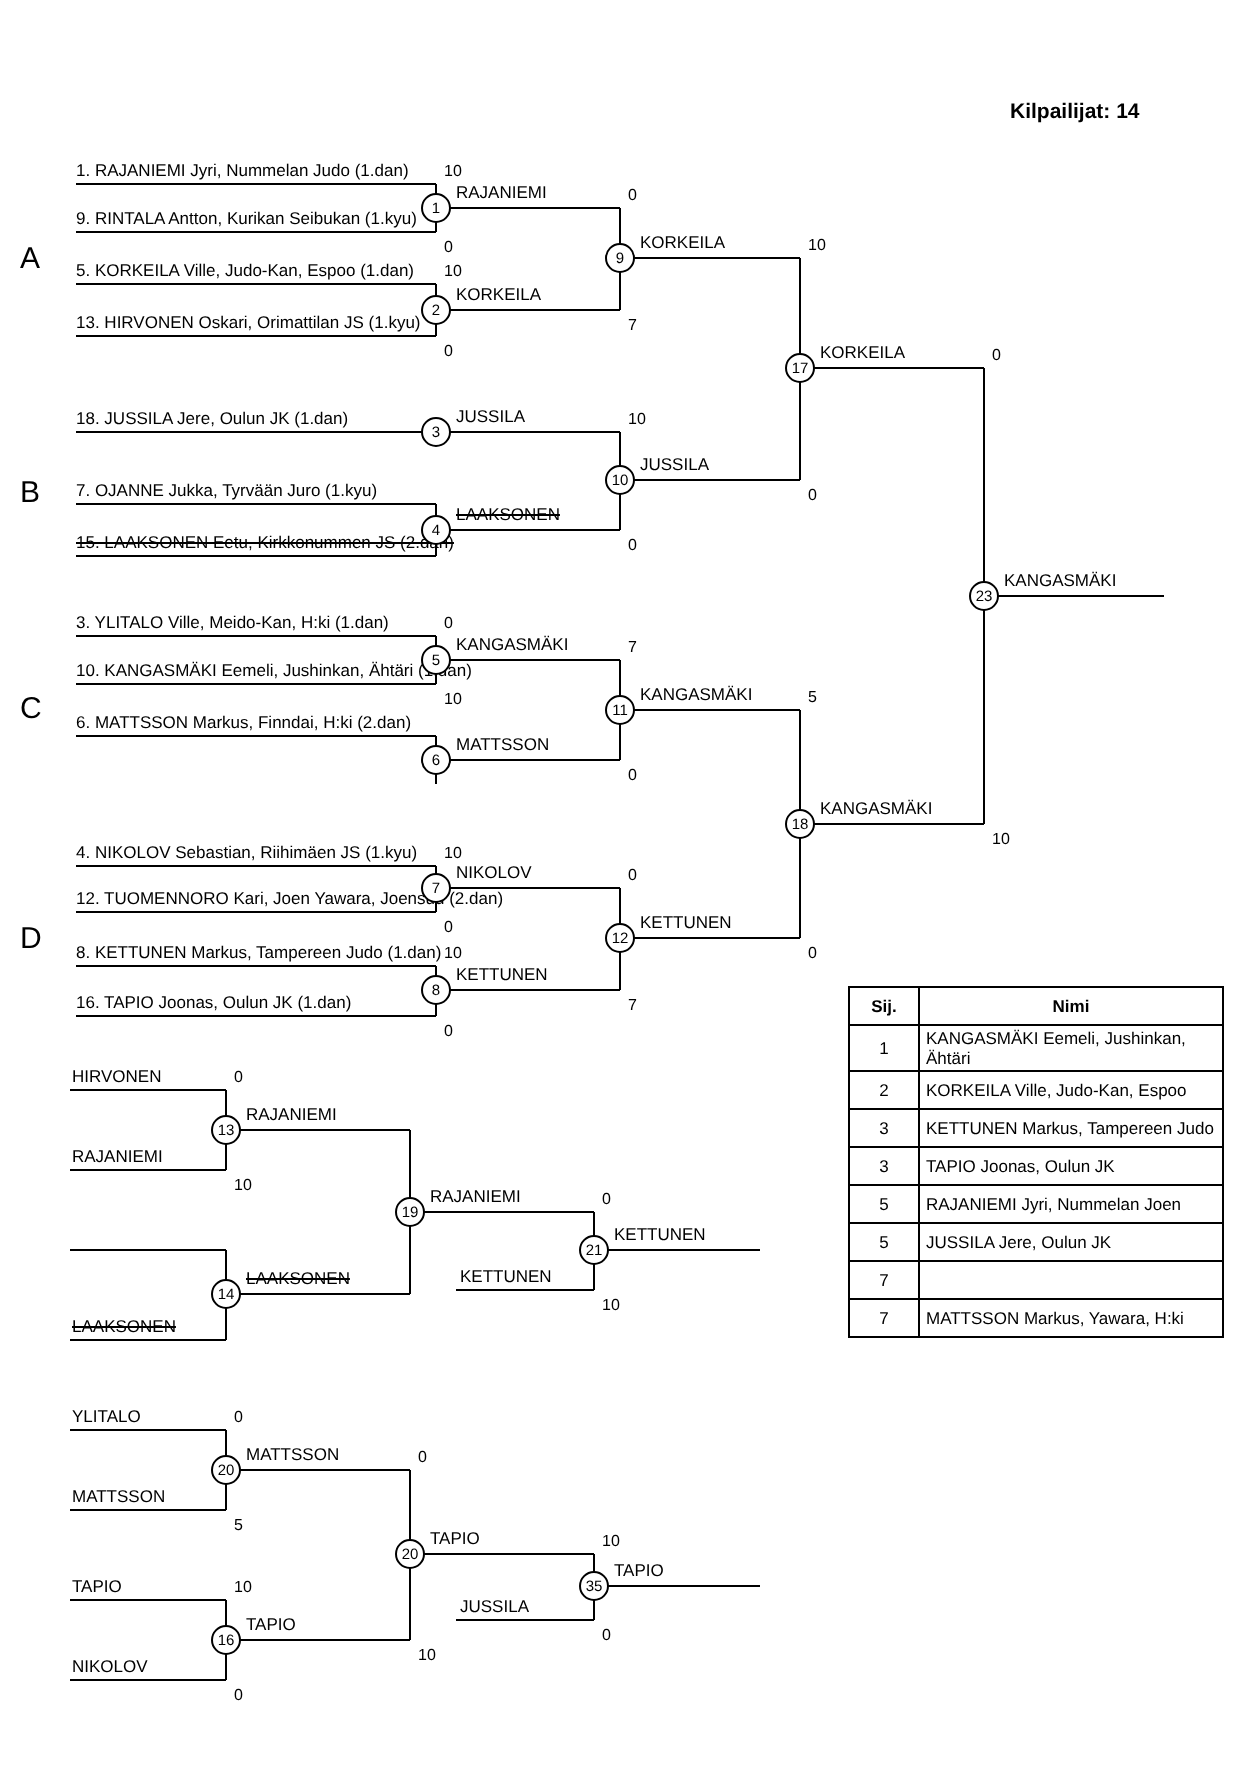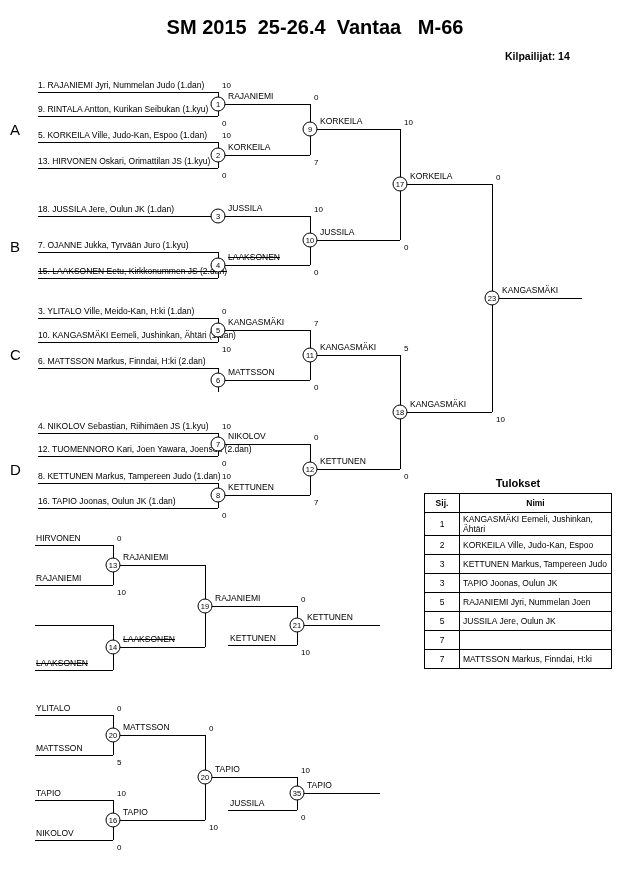--- a/index.html
+++ b/index.html
@@ -105,21 +105,20 @@
       <line x1="35" y1="840" x2="113" y2="840"></line>
     <line x1="113" y1="800" x2="113" y2="840"></line> 
       <line x1="113" y1="820" x2="205" y2="820"></line>
     <line x1="205" y1="735" x2="205" y2="820"></line> 
       <line x1="205" y1="777" x2="297" y2="777"></line>
     <line x1="228" y1="810" x2="297" y2="810"></line> 
       <line x1="297" y1="777" x2="297" y2="810"></line>
     <line x1="297" y1="793" x2="380" y2="793"></line>
   </svg>
 
-  <div class="ttl">SM 2015  25-26.4  Vantaa   M-66</div>
   <div class="comp">Kilpailijat: 14</div>
 
   <div class="g" style="left:10px;top:121px">A</div>
   <div class="g" style="left:10px;top:238px">B</div>
   <div class="g" style="left:10px;top:346px">C</div>
   <div class="g" style="left:10px;top:461px">D</div>
 
   <div class="e" style="left:38px;top:80px">1. RAJANIEMI Jyri, Nummelan Judo (1.dan)</div>
   <div class="e" style="left:38px;top:104px">9. RINTALA Antton, Kurikan Seibukan (1.kyu)</div>
   <div class="e" style="left:38px;top:130px">5. KORKEILA Ville, Judo-Kan, Espoo (1.dan)</div>
@@ -227,21 +226,20 @@
 
   <div class="n" style="left:113px;top:565px">13</div>
   <div class="n" style="left:113px;top:647px">14</div>
   <div class="n" style="left:205px;top:606px">19</div>
   <div class="n" style="left:297px;top:625px">21</div>
   <div class="n" style="left:113px;top:735px">20</div>
   <div class="n" style="left:113px;top:820px">16</div>
   <div class="n" style="left:205px;top:777px">20</div>
   <div class="n" style="left:297px;top:793px">35</div>
 
-  <div class="res-title">Tulokset</div>
   <table class="res">
     <thead>
       <tr>
         <th>Sij.</th>
         <th>Nimi</th>
       </tr>
     </thead>
     <tbody>
       <tr>
         <td class="pl">1</td>
@@ -266,18 +264,18 @@
       <tr>
         <td class="pl">5</td>
         <td class="nm">JUSSILA Jere, Oulun JK</td>
       </tr>
       <tr>
         <td class="pl">7</td>
         <td class="nm"></td>
       </tr>
       <tr>
         <td class="pl">7</td>
-        <td class="nm">MATTSSON Markus, Finndai, H:ki</td>
+        <td class="nm">MATTSSON Markus, Yawara, H:ki</td>
       </tr>
     </tbody>
   </table>
 
 </div>
 
 </body></html>

